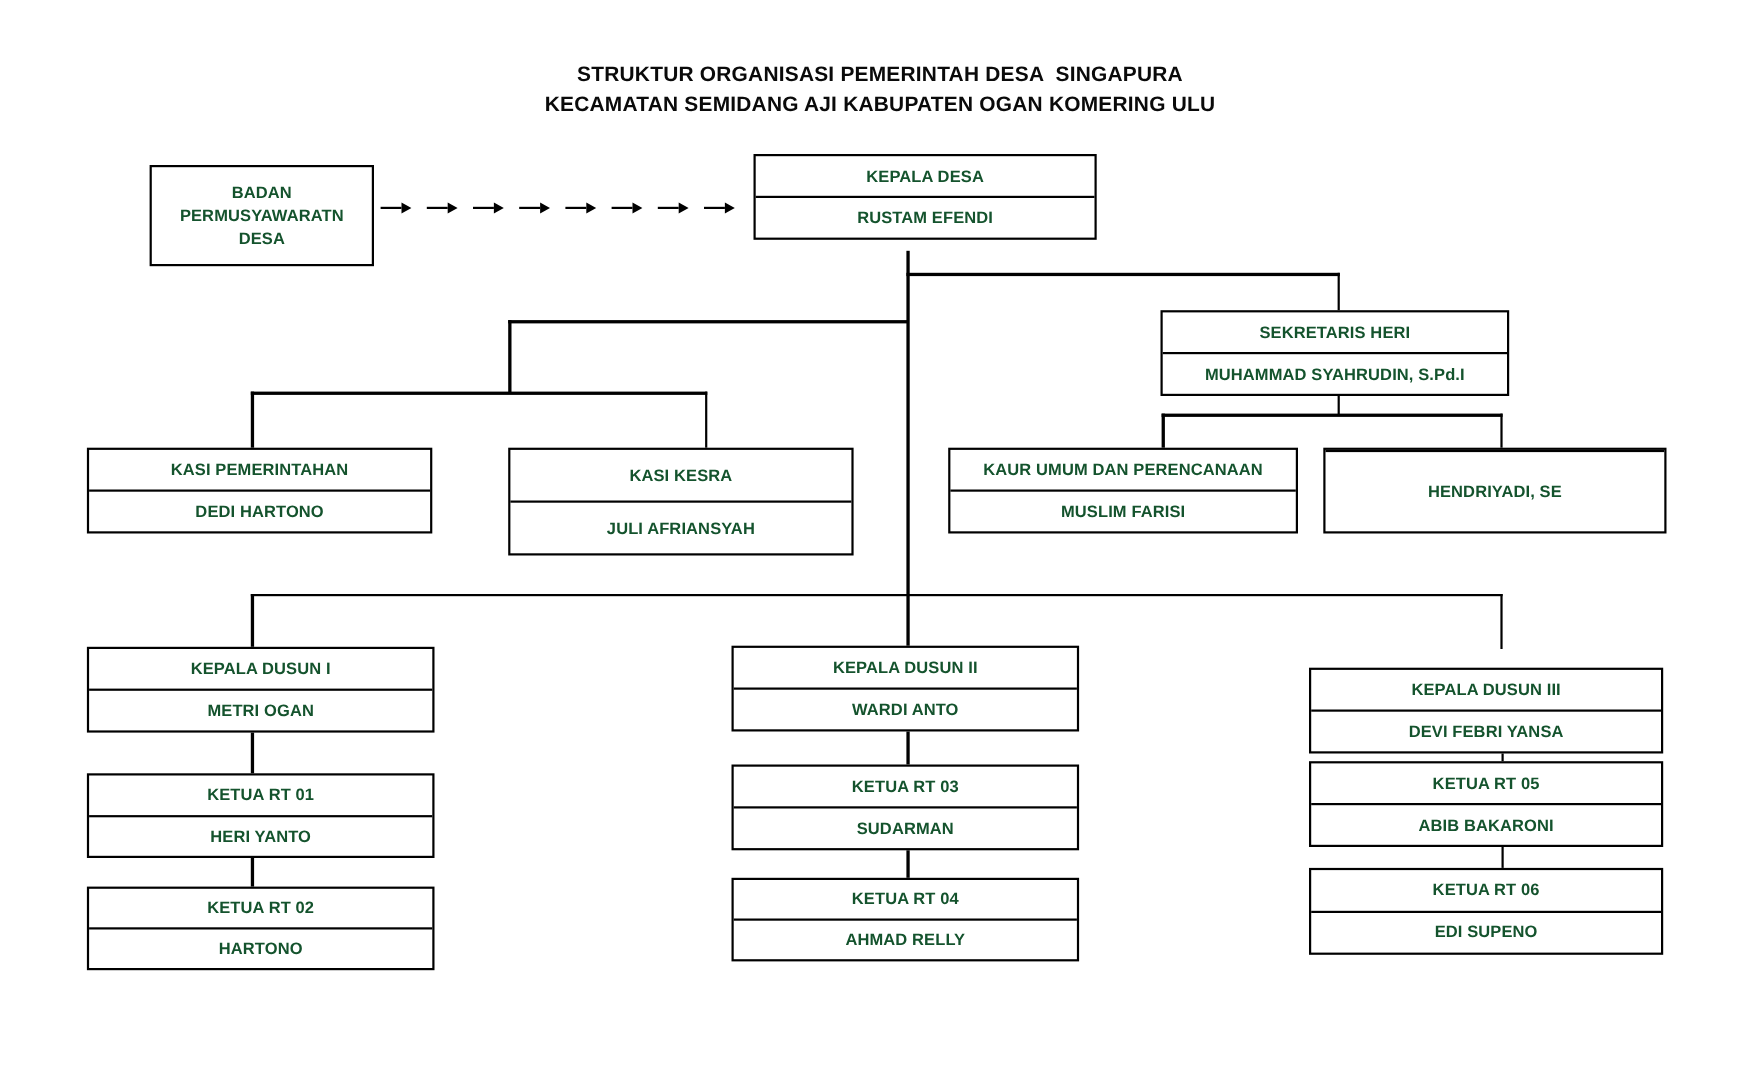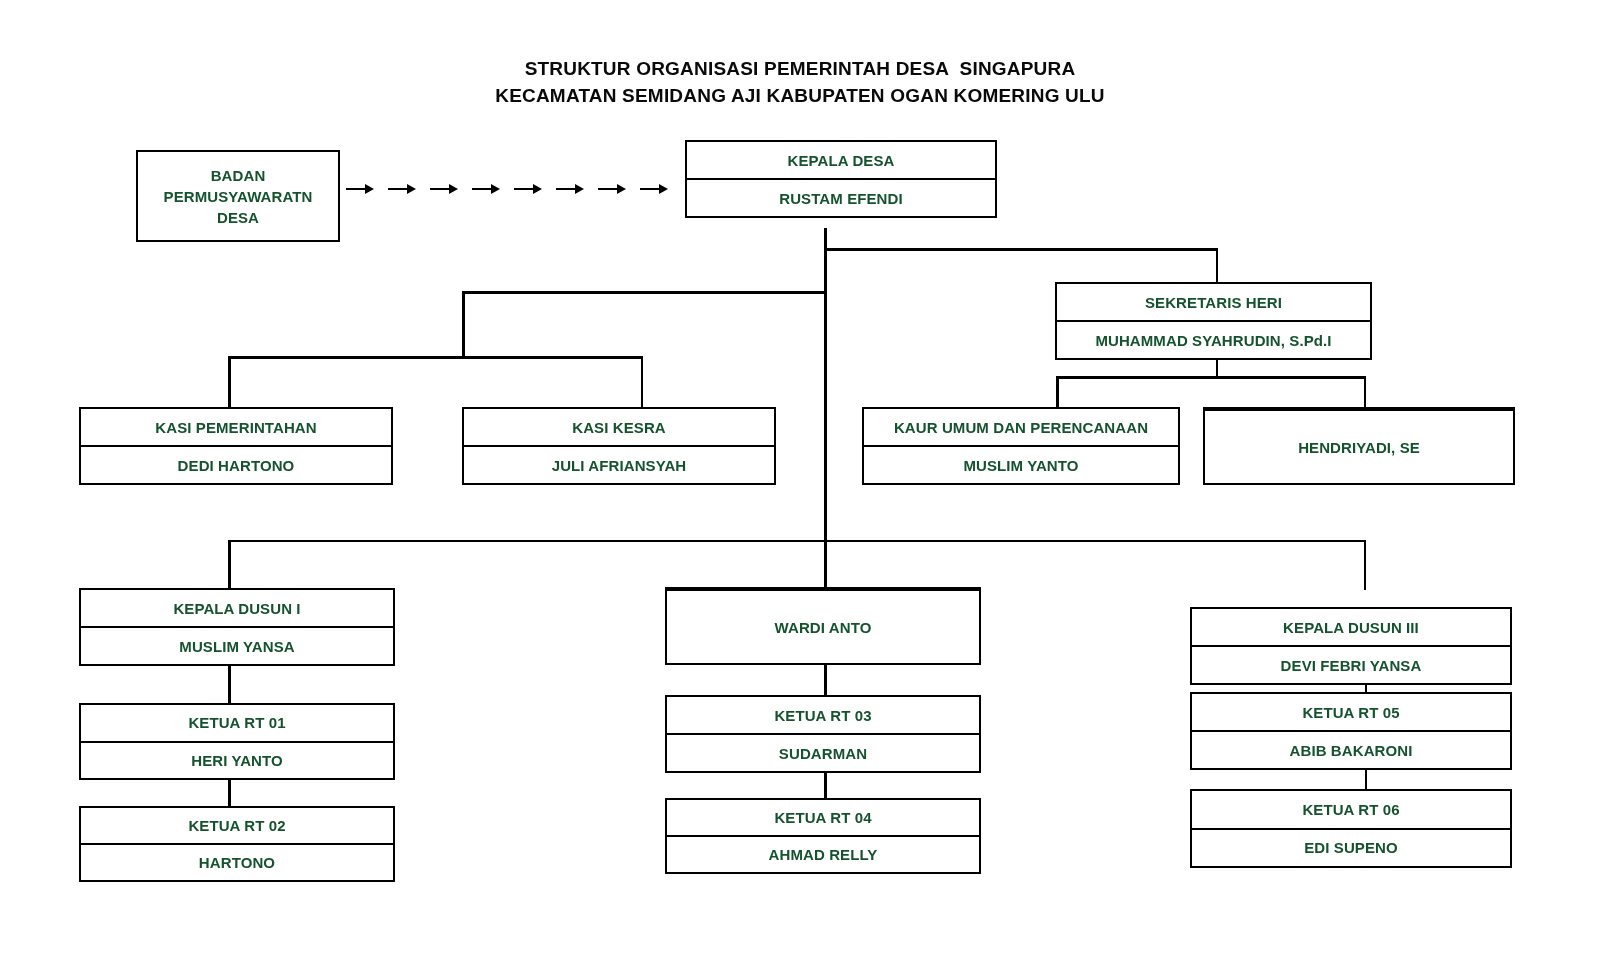--- a/index.html
+++ b/index.html
@@ -115,40 +115,41 @@
   <div class="node" style="left:1055px;top:282px;width:317px;height:78px">
     <div class="cell">SEKRETARIS HERI</div>
     <div class="cell second">MUHAMMAD SYAHRUDIN, S.Pd.I</div>
   </div>
 
   <div class="node" style="left:79px;top:407px;width:314px;height:78px">
     <div class="cell">KASI PEMERINTAHAN</div>
     <div class="cell second">DEDI HARTONO</div>
   </div>
 
-  <div class="node" style="left:462px;top:407px;width:314px;height:78px">
+  <div class="node" style="left:462px;top:407px;width:314px;height:98px">
     <div class="cell">KASI KESRA</div>
     <div class="cell second">JULI AFRIANSYAH</div>
   </div>
 
   <div class="node" style="left:862px;top:407px;width:318px;height:78px">
     <div class="cell">KAUR UMUM DAN PERENCANAAN</div>
-    <div class="cell second">MUSLIM YANTO</div>
+    <div class="cell second">MUSLIM FARISI</div>
   </div>
 
   <div class="node" style="left:1203px;top:407px;width:312px;height:78px">
     <div class="cell second">HENDRIYADI, SE</div>
   </div>
 
   <div class="node" style="left:79px;top:588px;width:316px;height:78px">
     <div class="cell">KEPALA DUSUN I</div>
-    <div class="cell second">MUSLIM YANSA</div>
+    <div class="cell second">METRI OGAN</div>
   </div>
 
   <div class="node" style="left:665px;top:587px;width:316px;height:78px">
+    <div class="cell">KEPALA DUSUN II</div>
     <div class="cell second">WARDI ANTO</div>
   </div>
 
   <div class="node" style="left:1190px;top:607px;width:322px;height:78px">
     <div class="cell">KEPALA DUSUN III</div>
     <div class="cell second">DEVI FEBRI YANSA</div>
   </div>
 
   <div class="node" style="left:79px;top:703px;width:316px;height:77px">
     <div class="cell">KETUA RT 01</div>

